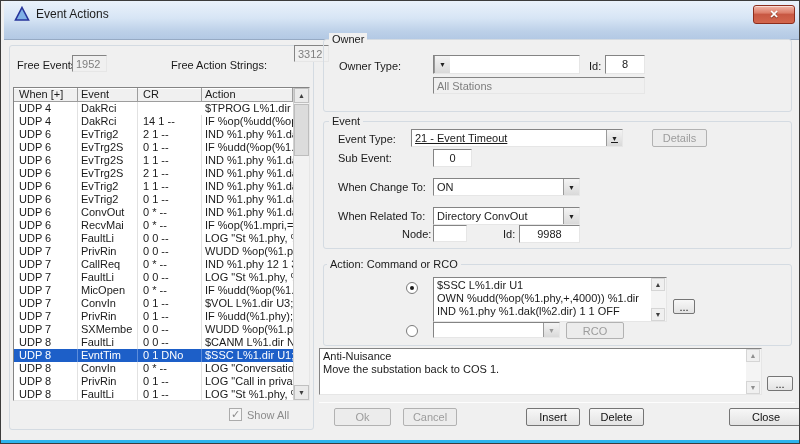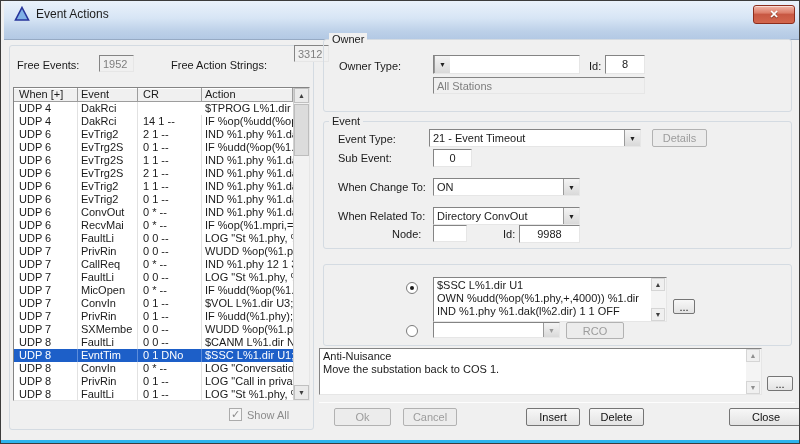--- a/index.html
+++ b/index.html
@@ -133,21 +133,21 @@
     <svg class="app-icon" width="16" height="16" viewBox="0 0 16 16">
       <polygon points="8,1.5 14.5,14 1.5,14" fill="#7fb0e6" stroke="#27359b" stroke-width="1.6"></polygon>
     </svg>
     <span class="title-text">Event Actions</span>
     <div class="caption-close">✕</div>
   </div>
 
   <div class="group" style="left:8px; top:44px; width:305px; height:385px;"></div>
 
   <span class="lbl" style="left:16px; top:58px;">Free Events:</span>
-  <div class="sunken disabled-field stat-box" style="left:71px; top:54px; width:35px; height:17px;margin-left:27px;">
+  <div class="sunken disabled-field stat-box" style="left:71px; top:54px; width:35px; height:17px;">
     <div class="field-text">1952</div>
   </div>
 
   <span class="lbl" style="left:170px; top:58px;">Free Action Strings:</span>
   <div class="sunken disabled-field stat-box" style="left:277px; top:44px; width:35px; height:17px;margin-left:16px;">
     <div class="field-text">3312</div>
   </div>
 
   <div class="datatable">
     <div class="thead" id="table-head">
@@ -319,21 +319,21 @@
     <div class="field-text center">8</div>
   </div>
   <div class="sunken disabled-field" style="left:432px; top:76px; width:212px; height:17px;">
     <div class="field-text">All Stations</div>
   </div>
 
   <div class="group" style="left:322px; top:120px; width:469px; height:128px;"></div>
   <span class="group-label" style="left:328px; top:114px;">Event</span>
 
   <span class="lbl" style="left:337px; top:132px;">Event Type:</span>
-  <div class="sunken combo" style="left:428px; top:128px; width:212px; height:18px;">
+  <div class="sunken combo" style="left:410px; top:128px; width:212px; height:18px;text-decoration:underline;">
     <div class="combo-text">21 - Event Timeout</div>
     <div class="combo-btn">▼</div>
   </div>
   <div class="btn disabled" style="left:651px; top:128px; width:55px; height:18px;">Details</div>
 
   <span class="lbl" style="left:337px; top:151px;">Sub Event:</span>
   <div class="sunken" style="left:432px; top:148px; width:39px; height:18px;">
     <div class="field-text center">0</div>
   </div>
 
@@ -342,30 +342,31 @@
     <div class="combo-text">ON</div>
     <div class="combo-btn">▼</div>
   </div>
 
   <span class="lbl" style="left:337px; top:209px;">When Related To:</span>
   <div class="sunken combo" style="left:432px; top:206px; width:147px; height:18px;">
     <div class="combo-text">Directory ConvOut</div>
     <div class="combo-btn">▼</div>
   </div>
 
-  <span class="lbl" style="left:391px; top:227px;">Node:</span>
+  <span class="lbl" style="left:401px; top:227px;">Node:</span>
   <div class="sunken" style="left:432px; top:224px; width:34px; height:17px;">
     <div class="field-text"></div>
   </div>
   <span class="lbl" style="left:502px; top:227px;">Id:</span>
   <div class="sunken" style="left:518px; top:224px; width:61px; height:18px;">
     <div class="field-text center">9988</div>
   </div>
 
   <div class="group" style="left:322px; top:263px; width:469px; height:82px;"></div>
+  <span class="group-label" style="left:326px; top:257px;">Action: Command or RCO</span>
 
   <div class="radio checked" style="left:405px; top:281px;"></div>
   <div class="textarea" style="left:432px; top:276px; width:234px; height:45px;">
     <div class="ta-text">$SSC L%1.dir U1
 OWN %udd(%op(%1.phy,+,4000)) %1.dir
 IND %1.phy %1.dak(l%2.dir) 1 1 OFF</div>
     <div class="ta-scroll">
       <div class="sbtn up" style="color:#3f3f3f;">▲</div>
       <div class="sbtn down" style="color:#3f3f3f;">▼</div>
     </div>

